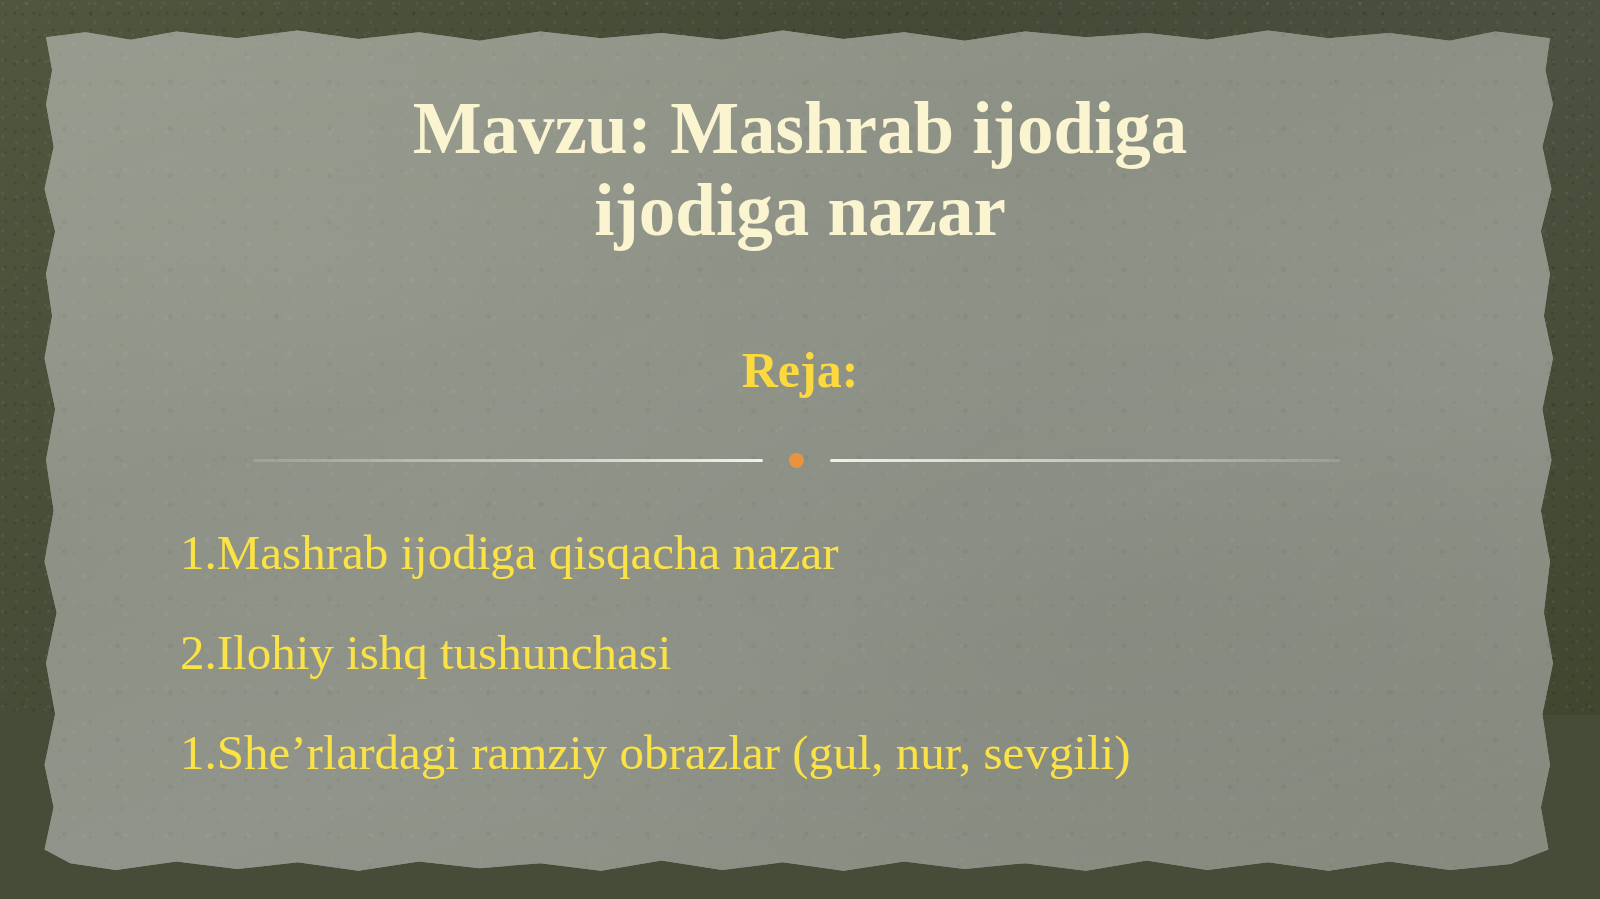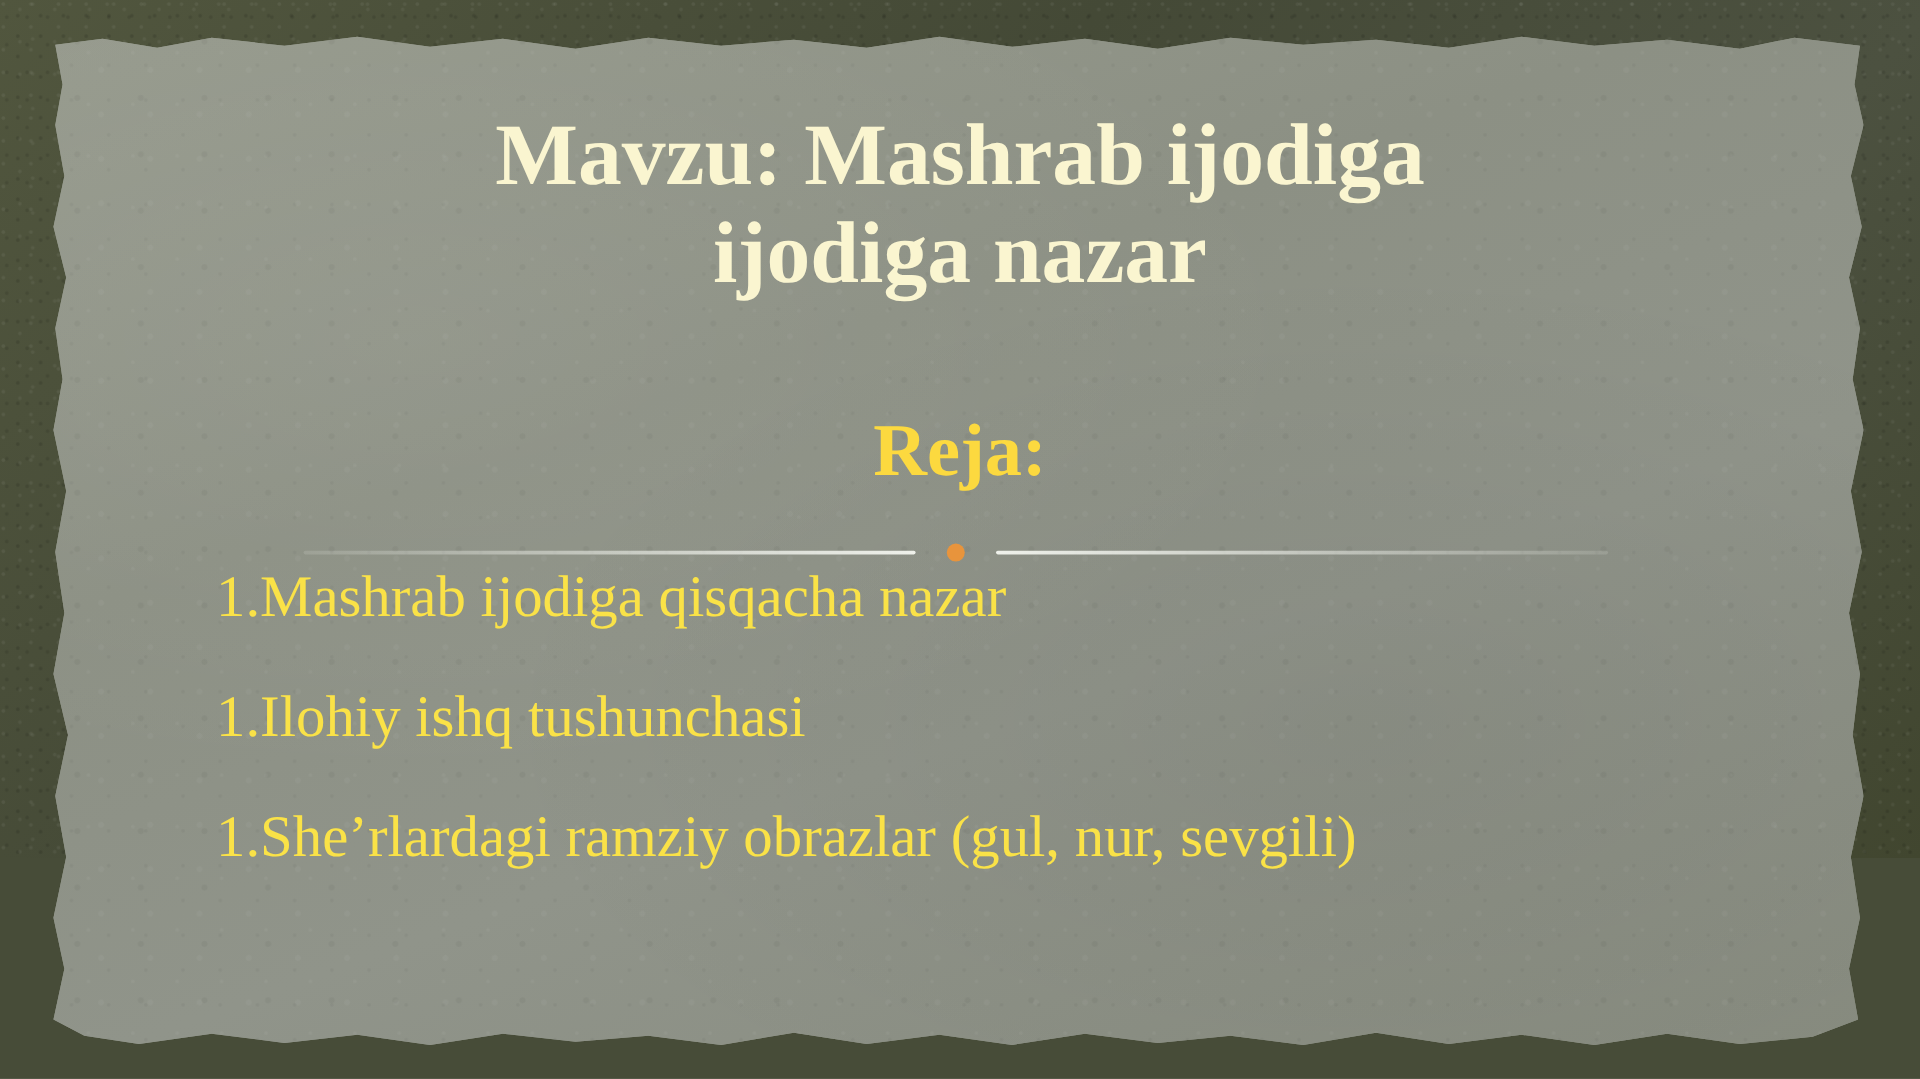--- a/index.html
+++ b/index.html
@@ -92,21 +92,21 @@
     letter-spacing: 0px;
     white-space: nowrap;
   }
 
   .reja {
     position: absolute;
     left: 180px;
     top: 345px;
     width: 1240px;
     text-align: center;
-    font-size: 62px;
+    font-size: 50px;
     font-weight: bold;
     color: #fcd93f;
     line-height: 1.0;
   }
 
   
   #divider {
     position: absolute;
     left: 253px;
     top: 449px;
@@ -131,21 +131,21 @@
     height: 15px;
     border-radius: 50%;
     background: #e8943c;
     margin: 0 26px;
   }
 
   
   #body-list {
     position: absolute;
     left: 180px;
-    top: 472px;
+    top: 528px;
     width: 1330px;
   }
   .list-item {
     font-size: 49px;
     color: #fae247;
     line-height: 1.0;
     margin-bottom: 51px;
     white-space: nowrap;
   }
 </style>
@@ -166,18 +166,18 @@
     <div class="reja">Reja:</div>
 
     <div id="divider">
       <div class="div-line left"></div>
       <div class="div-dot"></div>
       <div class="div-line right"></div>
     </div>
 
     <div id="body-list">
       <div class="list-item">1.Mashrab ijodiga qisqacha nazar</div>
-      <div class="list-item">1.Ilohiy ishq tushunchasi</div>
+      <div class="list-item">2.Ilohiy ishq tushunchasi</div>
       <div class="list-item">1.She’rlardagi ramziy obrazlar (gul, nur, sevgili)</div>
     </div>
 
   </div>
 </div>
 
 </body></html>

